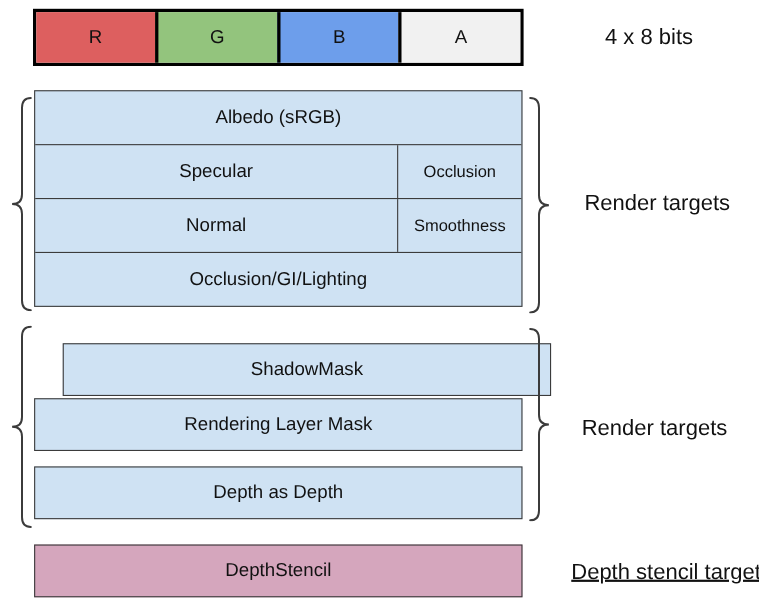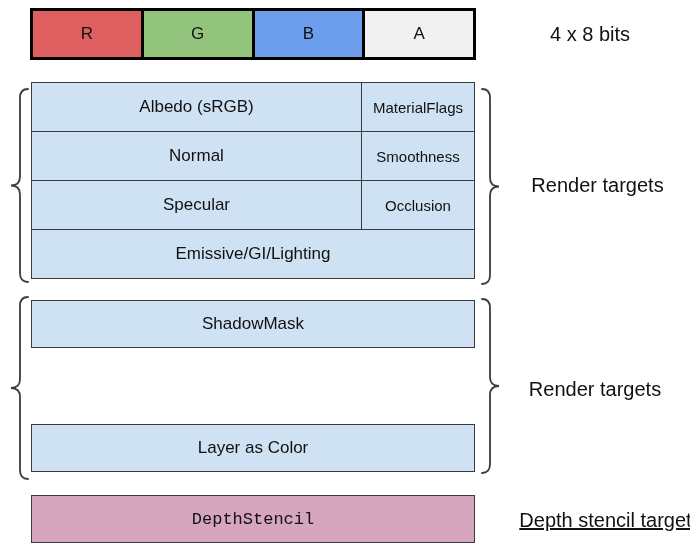--- a/index.html
+++ b/index.html
@@ -48,21 +48,20 @@
     font-size: 17px;
   }
 
   
   .depth-box {
     left: 31px; top: 495px; width: 444px; height: 48px;
     background: var(--depth_fill, #D5A6BD);
     border: 1.5px solid var(--border, #3b3b3b);
     display: flex; align-items: center; justify-content: center;
     font-size: 17px;
-    font-family: Liberation Mono, monospace;
   }
 
   
   .side-label {
     display: flex; align-items: center; justify-content: center;
     font-size: 20px; text-align: center; line-height: 27px;
   }
   .bits-label   { left: 480px; top: 8px;   width: 220px; height: 52px; }
   .rt-label     { left: 500px; top: 160px; width: 195px; height: 50px; }
   .opt-label    { left: 495px; top: 362px; width: 200px; height: 54px; flex-direction: column; }
@@ -91,50 +90,50 @@
 
   <div class="abs brace" style="left:8px; top:88px;">
     <svg width="22" height="195" viewBox="0 0 22 195">
       <path d="M20 1 Q12 1 12 10 L12 88.5 Q12 97.5 3 97.5 Q12 97.5 12 106.5 L12 185 Q12 194 20 194"></path>
     </svg>
   </div>
 
   <div class="abs rt-table">
     <div class="rt-row">
       <div class="cell main">Albedo (sRGB)</div>
-      <div class="cell alpha">MaterialFlags</div>
+    </div>
+    <div class="rt-row">
+      <div class="cell main">Specular</div>
+      <div class="cell alpha">Occlusion</div>
     </div>
     <div class="rt-row">
       <div class="cell main">Normal</div>
       <div class="cell alpha">Smoothness</div>
     </div>
     <div class="rt-row">
-      <div class="cell main">Specular</div>
-      <div class="cell alpha">Occlusion</div>
-    </div>
-    <div class="rt-row">
-      <div class="cell full">Emissive/GI/Lighting</div>
+      <div class="cell full">Occlusion/GI/Lighting</div>
     </div>
   </div>
 
   <div class="abs brace" style="left:480px; top:88px;">
     <svg width="22" height="197" viewBox="0 0 22 197">
       <path d="M2 1 Q10 1 10 10 L10 89.5 Q10 98.5 19 98.5 Q10 98.5 10 107.5 L10 187 Q10 196 2 196"></path>
     </svg>
   </div>
   <div class="abs side-label rt-label">Render targets</div>
 
   <div class="abs brace" style="left:8px; top:296px;">
     <svg width="22" height="184" viewBox="0 0 22 184">
       <path d="M20 1 Q12 1 12 10 L12 83 Q12 92 3 92 Q12 92 12 101 L12 174 Q12 183 20 183"></path>
     </svg>
   </div>
 
-  <div class="abs opt-box" style="top:300px;">ShadowMask</div>
-  <div class="abs opt-box" style="top:424px;">Layer as Color</div>
+  <div class="abs opt-box" style="top:312px;margin-left:26px;">ShadowMask</div>
+  <div class="abs opt-box" style="top:362px;">Rendering Layer Mask</div>
+  <div class="abs opt-box" style="top:424px;">Depth as Depth</div>
 
   <div class="abs brace" style="left:480px; top:298px;">
     <svg width="22" height="176" viewBox="0 0 22 176">
       <path d="M2 1 Q10 1 10 10 L10 79 Q10 88 19 88 Q10 88 10 97 L10 166 Q10 175 2 175"></path>
     </svg>
   </div>
   <div class="abs side-label opt-label">
     <span>Render targets</span>
   </div>
 

